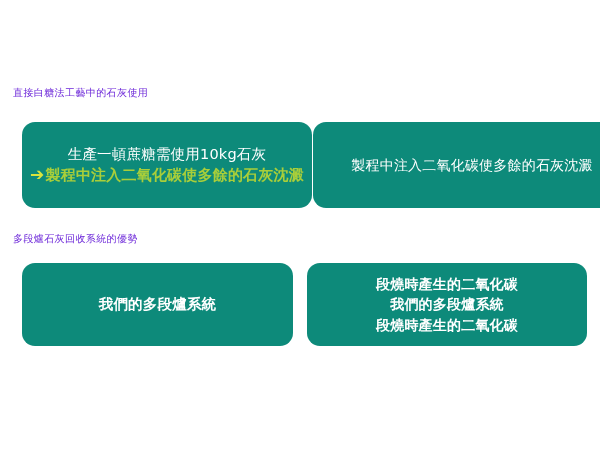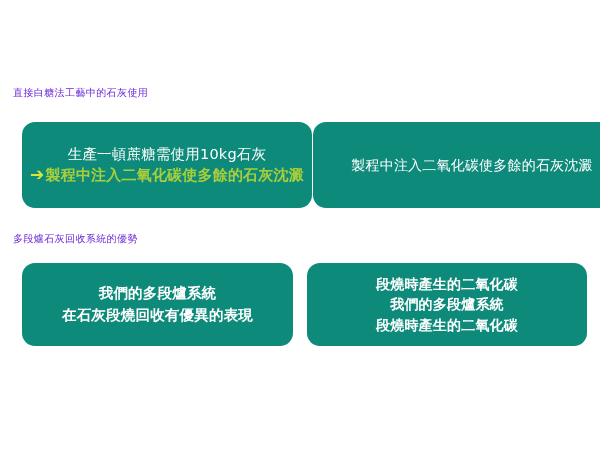--- a/index.html
+++ b/index.html
@@ -98,21 +98,20 @@
   </div>
 
   <div class="card" id="card-co2-injection">
     <div class="card-line">製程中注入二氧化碳使多餘的石灰沈澱</div>
   </div>
 
   <div class="section-heading" id="heading-lower">多段爐石灰回收系統的優勢</div>
 
   <div class="card" id="card-msf-performance">
     <div class="card-line">我們的多段爐系統</div>
-    <div class="card-line">在石灰段燒回收有優異的表現</div>
   </div>
 
   <div class="card" id="card-co2-return">
     <div class="card-line">段燒時產生的二氧化碳</div>
     <div class="card-line">我們的多段爐系統</div>
     <div class="card-line">段燒時產生的二氧化碳</div>
   </div>
 
 </div>
 

